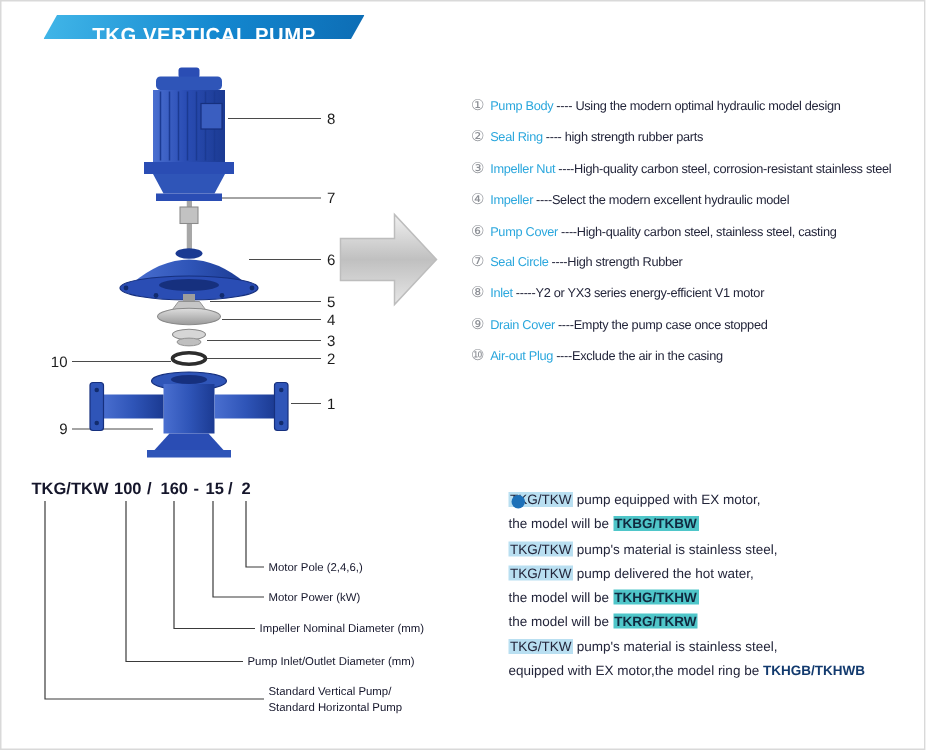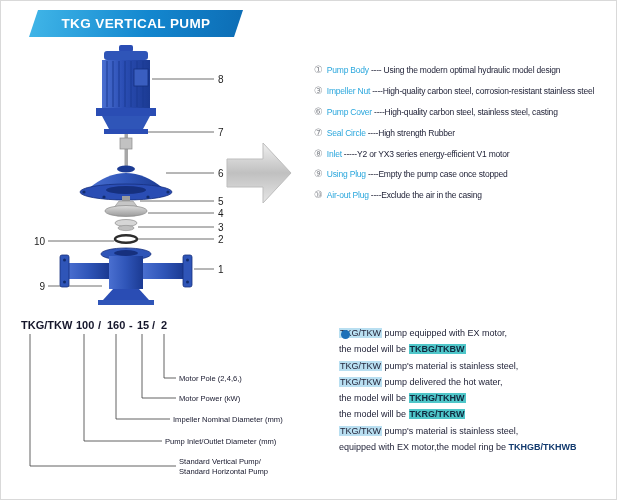--- a/index.html
+++ b/index.html
@@ -3,21 +3,21 @@
 <meta charset="utf-8">
 <style>
   * { margin:0; padding:0; box-sizing:border-box; }
   html,body { background:#f2f2f2; }
   body { font-family:"Liberation Sans","DejaVu Sans",sans-serif; }
   .page {
     position:relative; width:617px; height:500px; background:#ffffff;
     border:1px solid #d9d9d9; overflow:hidden; margin:0 auto;
   }
   
-  .banner { position:absolute; left:28px; top:9px; width:214px; height:27px; }
+  .banner { position:absolute; left:28px; top:9px; width:214px; height:16px; }
   .banner-bg {
     position:absolute; inset:0;
     background:linear-gradient(100deg,#41b6e8 0%,#1387cf 55%,#0d6db5 100%);
     clip-path:polygon(9px 0, 100% 0, calc(100% - 9px) 100%, 0 100%);
   }
   .banner-title {
     position:relative; z-index:1; color:#ffffff; font-weight:bold;
     font-size:13.5px; line-height:27px; text-align:center; letter-spacing:.4px;
   }
   
@@ -172,41 +172,47 @@
       </linearGradient>
     </defs>
     <polygon points="2,26 38,26 38,10 66,40 38,70 38,54 2,54" fill="url(#gArrow)" stroke="#bdbdbd" stroke-width="1"></polygon>
   </svg>
 
   <div class="parts-list">
   <div class="part-row">
     <span class="part-num">①</span><span class="part-name">Pump Body</span><span class="part-desc">---- Using the modern optimal hydraulic model design</span>
   </div>
 
+  <div class="part-row">
+    <span class="part-num">②</span><span class="part-name">Seal Ring</span><span class="part-desc">---- high strength rubber parts</span>
+  </div>
 
   <div class="part-row">
     <span class="part-num">③</span><span class="part-name">Impeller Nut</span><span class="part-desc">----High-quality carbon steel, corrosion-resistant stainless steel</span>
   </div>
 
+  <div class="part-row">
+    <span class="part-num">④</span><span class="part-name">Impeller</span><span class="part-desc">----Select the modern excellent hydraulic model</span>
+  </div>
 
 
   <div class="part-row">
     <span class="part-num">⑥</span><span class="part-name">Pump Cover</span><span class="part-desc">----High-quality carbon steel, stainless steel, casting</span>
   </div>
 
   <div class="part-row">
     <span class="part-num">⑦</span><span class="part-name">Seal Circle</span><span class="part-desc">----High strength Rubber</span>
   </div>
 
   <div class="part-row">
     <span class="part-num">⑧</span><span class="part-name">Inlet</span><span class="part-desc">-----Y2 or YX3 series energy-efficient V1 motor</span>
   </div>
 
   <div class="part-row">
-    <span class="part-num">⑨</span><span class="part-name">Using Plug</span><span class="part-desc">----Empty the pump case once stopped</span>
+    <span class="part-num">⑨</span><span class="part-name">Drain Cover</span><span class="part-desc">----Empty the pump case once stopped</span>
   </div>
 
   <div class="part-row">
     <span class="part-num">⑩</span><span class="part-name">Air-out Plug</span><span class="part-desc">----Exclude the air in the casing</span>
   </div>
 </div>
 
   <svg class="code-svg" width="330" height="175" viewBox="0 0 330 175" xmlns="http://www.w3.org/2000/svg">
     <g font-size="11" font-weight="bold" fill="#15162b">
       <text x="5" y="15">TKG/TKW</text>

